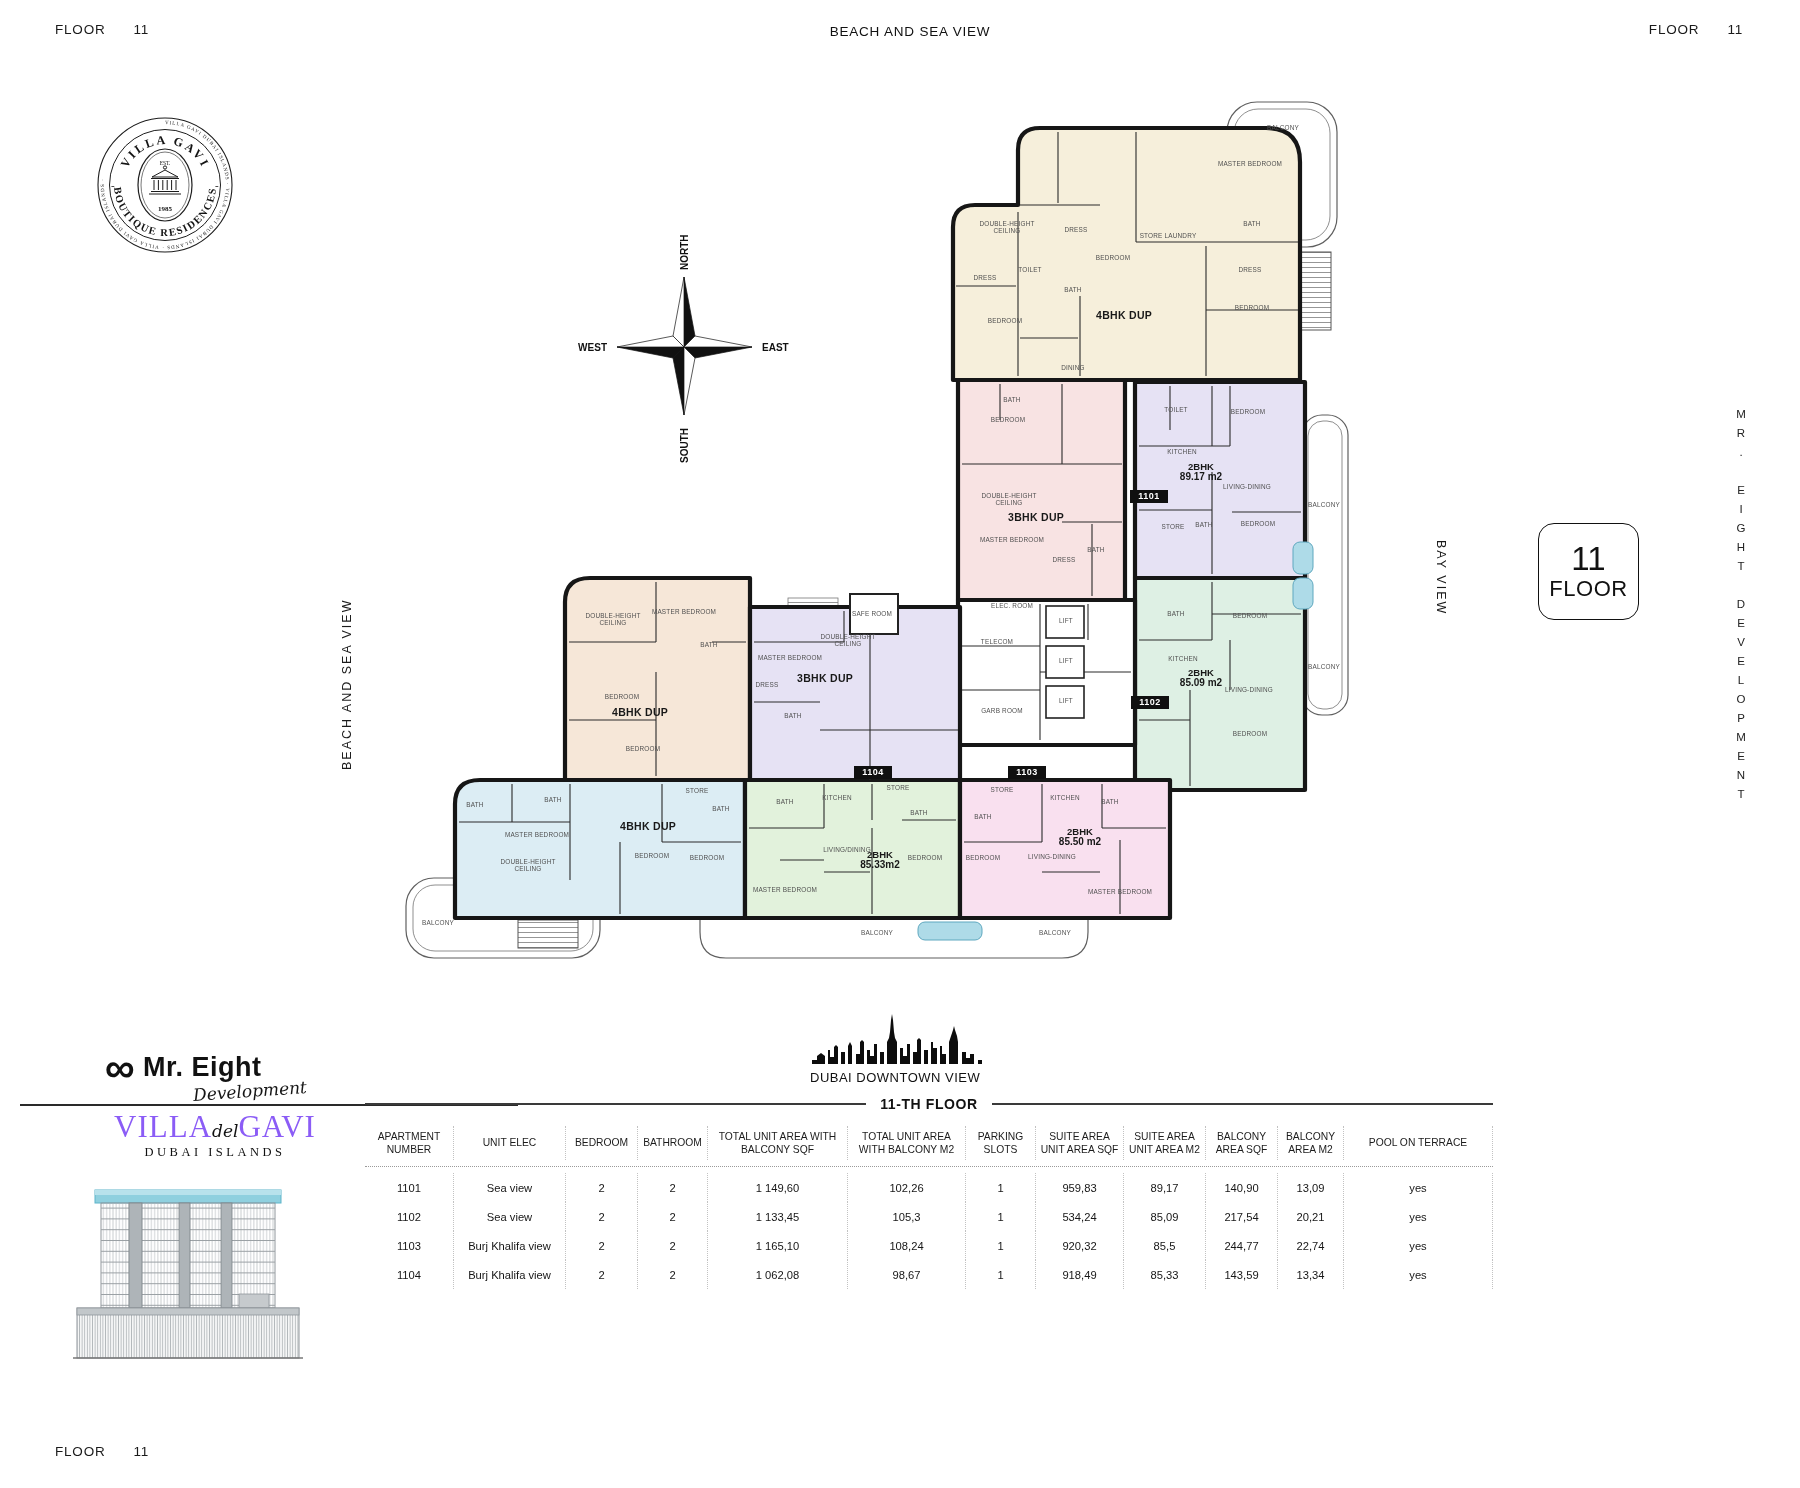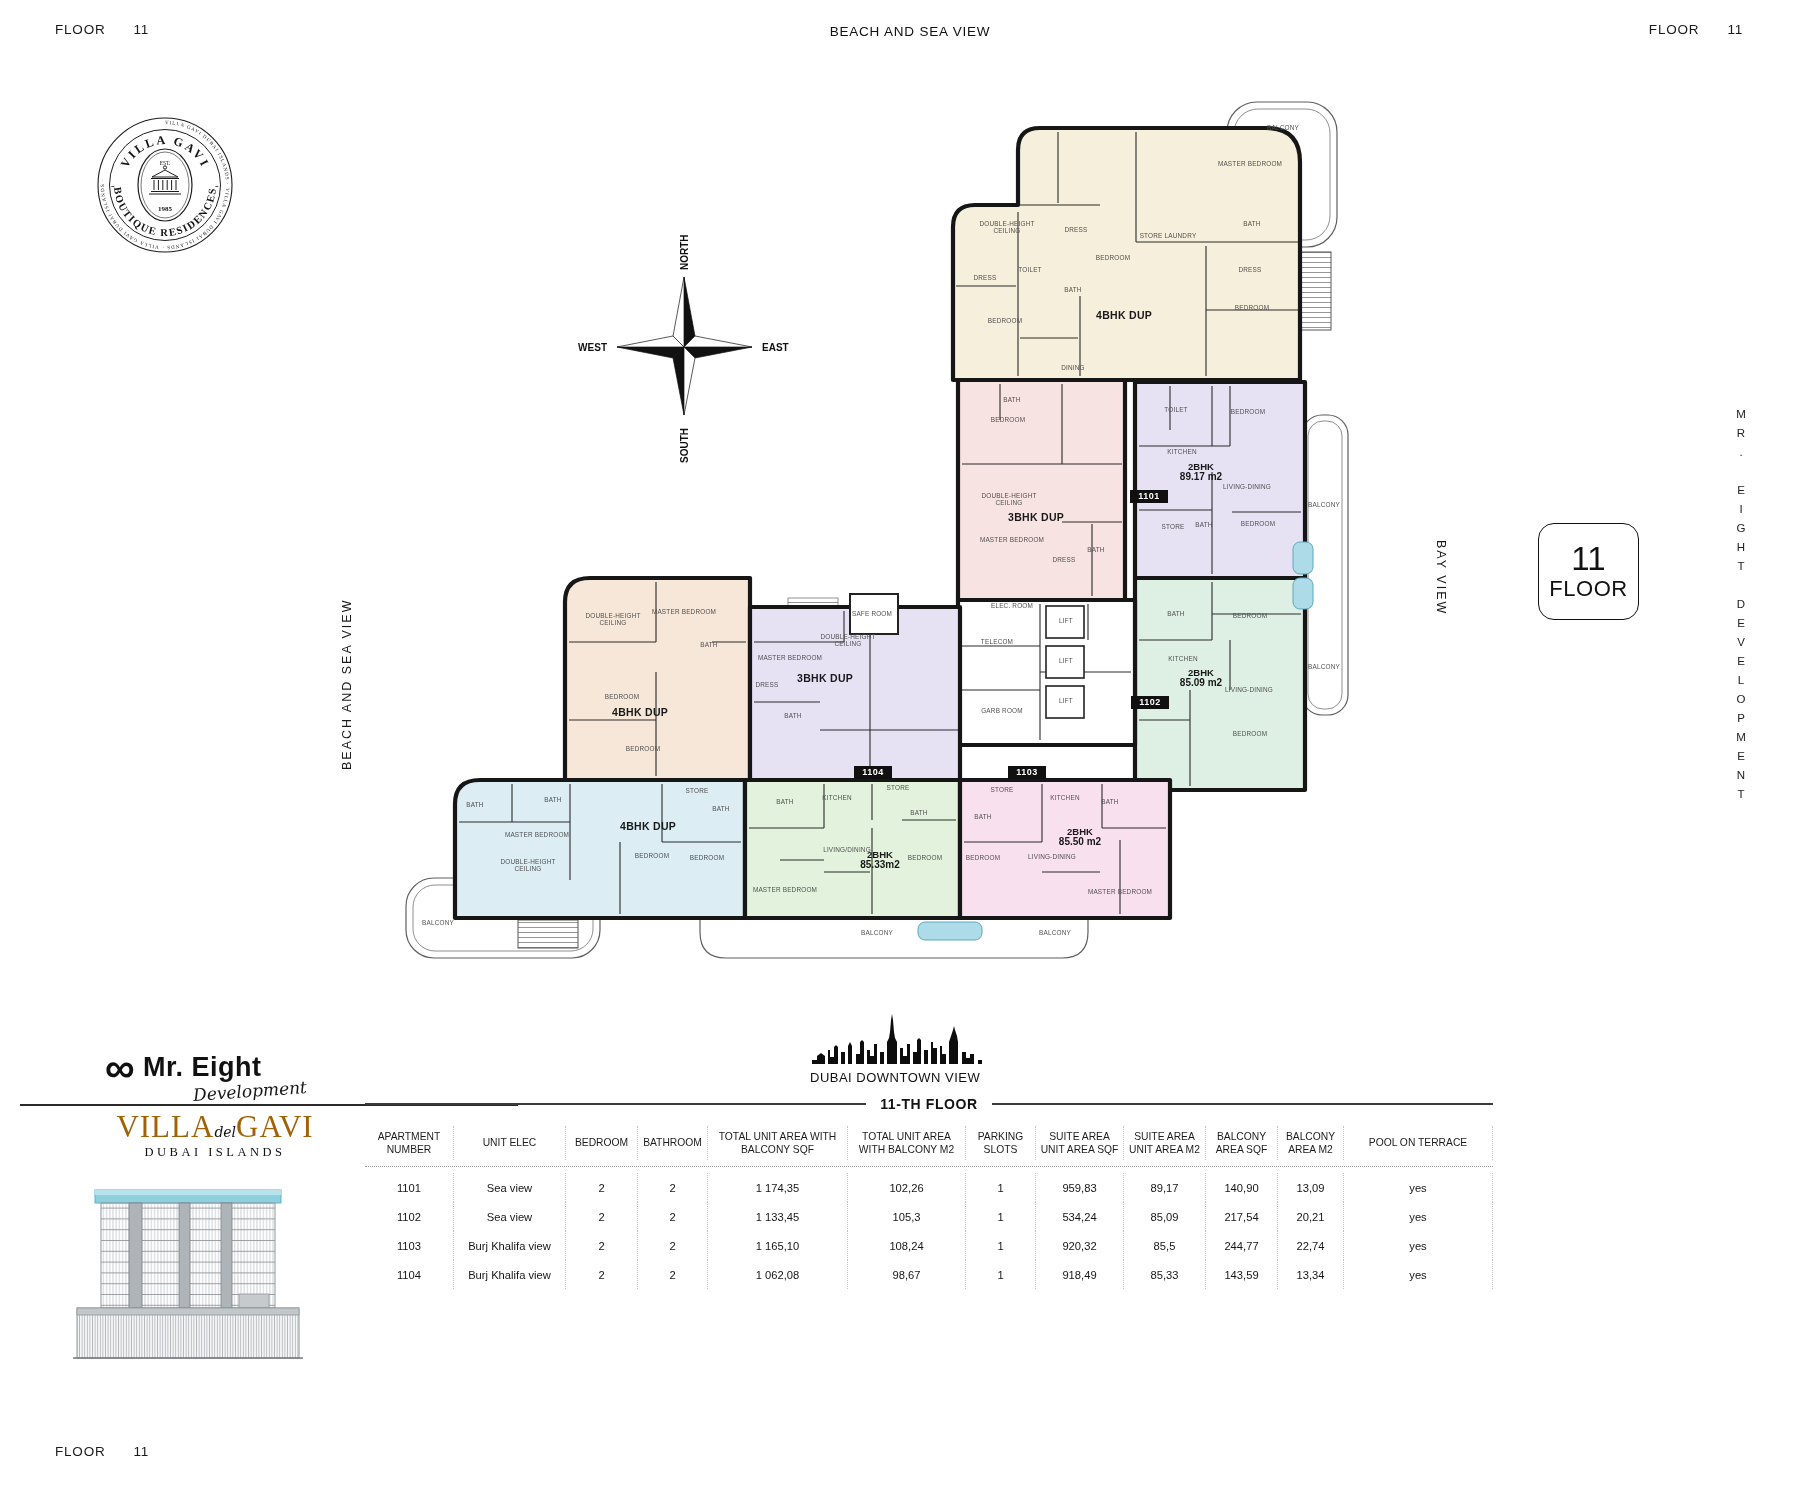--- a/index.html
+++ b/index.html
@@ -25,22 +25,22 @@
   .u2 .l2{font-size:10px;line-height:9px}
   .tag{position:absolute;width:38px;height:13px;background:#101010;color:#fff;font-size:9px;
        font-weight:bold;line-height:13px;text-align:center;letter-spacing:.5px}
   
   #dev-logo{display:flex;align-items:center;gap:8px}
   #dev-logo .inf{font-size:42px;line-height:30px;font-weight:bold}
   #dev-logo .nm{font-size:27px;font-weight:bold;letter-spacing:.5px}
   #dev-script{font-family:"DejaVu Serif",serif;font-style:italic;font-size:17px;transform:rotate(-4deg);color:#161616}
   #logo-rule{height:1.5px;background:#2a2a2a}
   #brand{width:250px;text-align:center}
-  #brand .t{font-family:"Liberation Serif",serif;font-size:31px;letter-spacing:1px;line-height:30px;color:#a16207}
-  #brand .d{font-family:"DejaVu Serif",serif;font-style:italic;font-size:14px}
+  #brand .t{font-family:"Liberation Serif",serif;font-size:31px;letter-spacing:1px;line-height:30px;color:#8b5cf6}
+  #brand .d{font-family:"DejaVu Serif",serif;font-style:italic;font-size:17px}
   #brand .s{font-size:12.5px;letter-spacing:3.5px;margin-top:3px;font-family:"Liberation Serif",serif}
   #skyline-caption{width:190px;text-align:left;font-size:13px;letter-spacing:.5px}
   
   #table-title{display:flex;align-items:center;gap:14px}
   #table-title .line{flex:1;height:1.4px;background:#3a3a3a}
   #table-title .tt{font-size:14px;font-weight:600;letter-spacing:.6px}
   .trow{display:grid;grid-template-columns:88px 112px 72px 70px 140px 118px 70px 88px 82px 72px 66px 150px}
   .trow.head{border-bottom:1px dotted #9a9a9a;padding-bottom:6px}
   .c{border-left:1px dotted #c2c2c2;text-align:center;padding:2px 3px;display:flex;align-items:center;justify-content:center}
   .c:first-child{border-left:none}
@@ -363,21 +363,21 @@
       <div class="c">BALCONY AREA SQF</div>
       <div class="c">BALCONY AREA M2</div>
       <div class="c">POOL ON TERRACE</div>
     </div>
   <div id="apt-body" style="padding-top:6px">
       <div class="trow body">
         <div class="c">1101</div>
         <div class="c">Sea view</div>
         <div class="c">2</div>
         <div class="c">2</div>
-        <div class="c">1 174,35</div>
+        <div class="c">1 149,60</div>
         <div class="c">102,26</div>
         <div class="c">1</div>
         <div class="c">959,83</div>
         <div class="c">89,17</div>
         <div class="c">140,90</div>
         <div class="c">13,09</div>
         <div class="c">yes</div>
       </div>
       <div class="trow body">
         <div class="c">1102</div>

